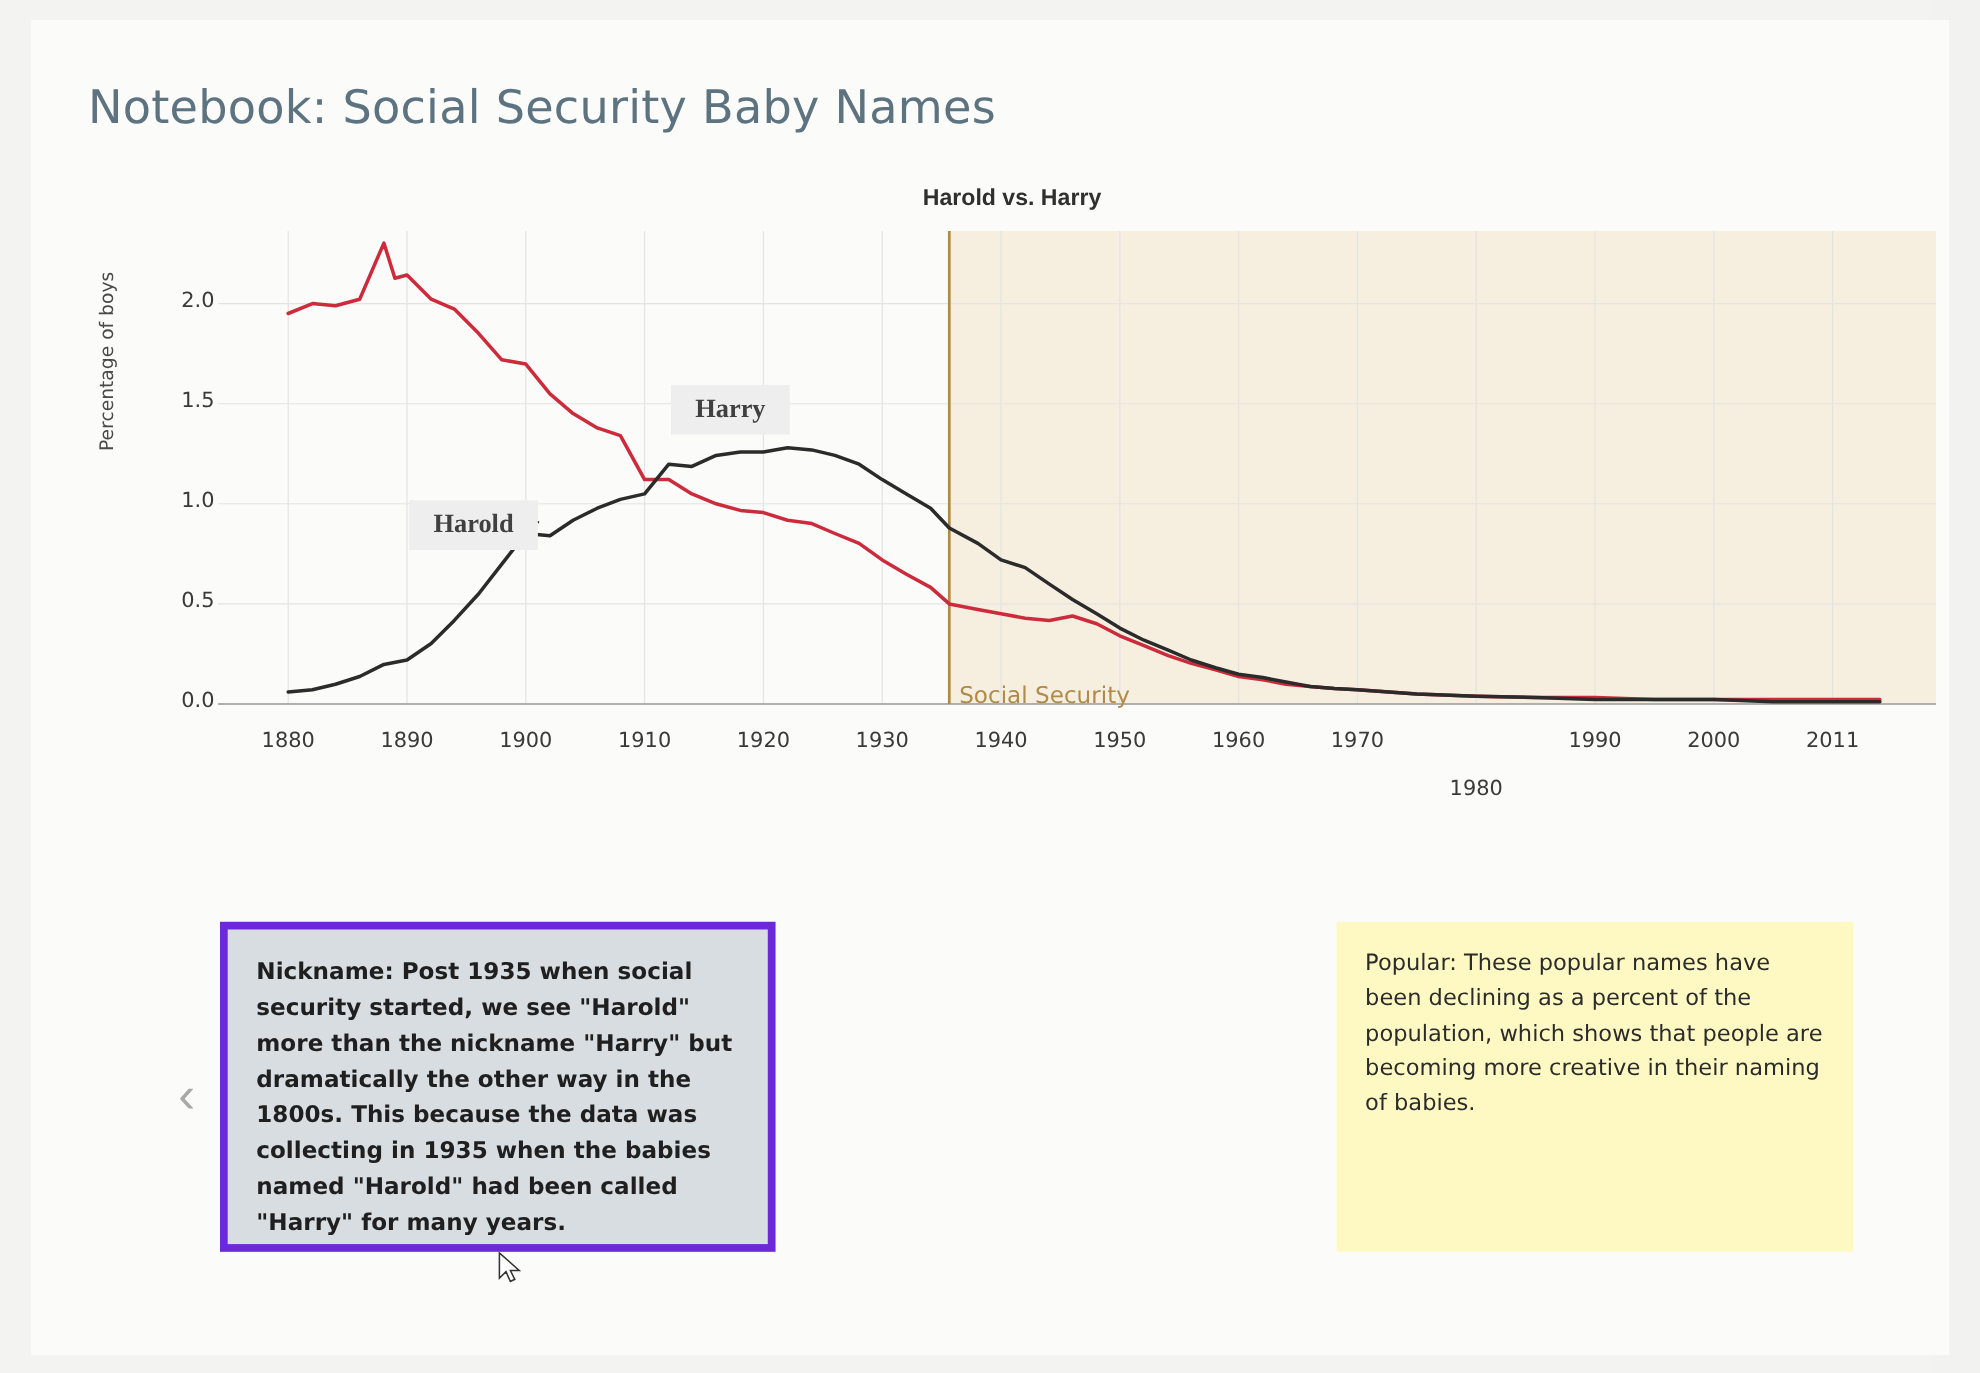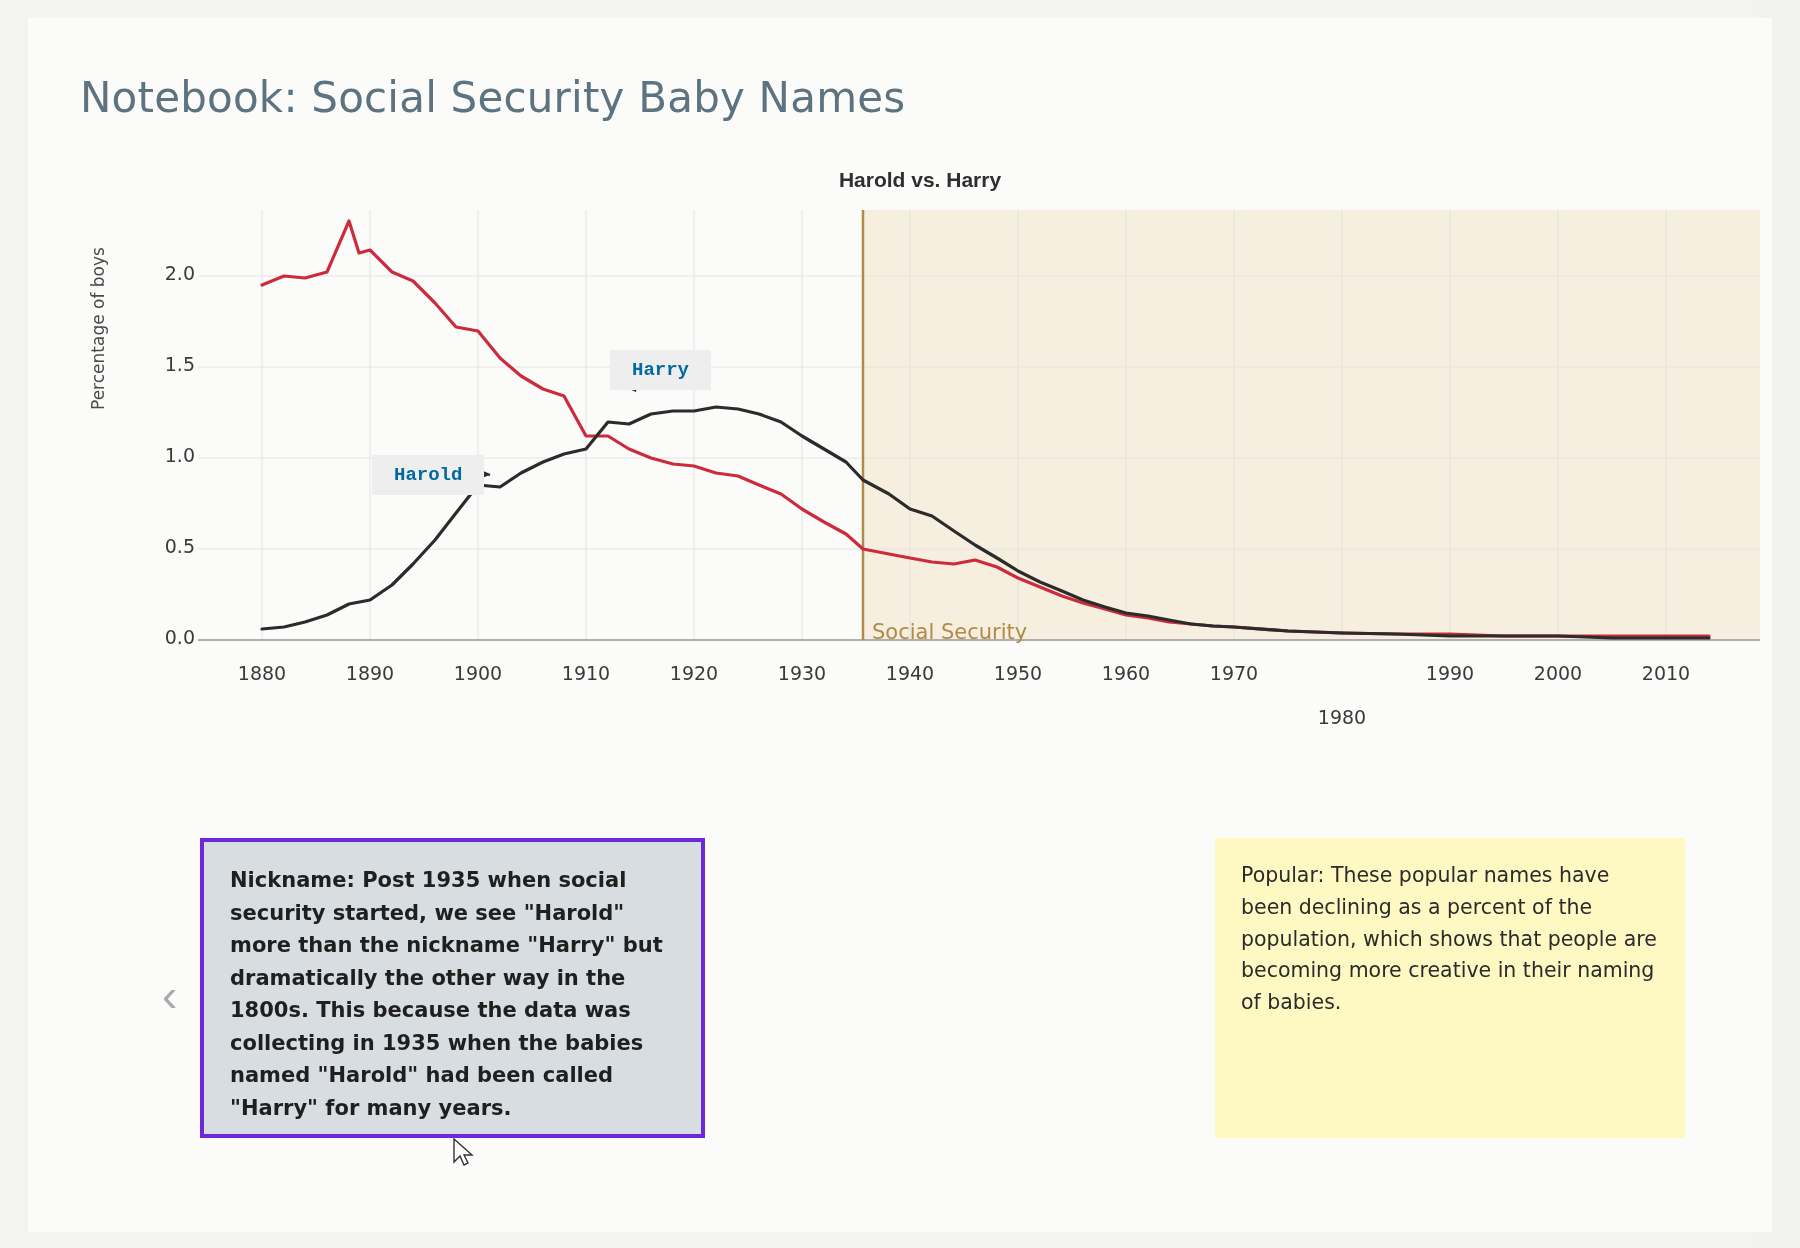--- a/index.html
+++ b/index.html
@@ -107,25 +107,25 @@
   svg.plot {
     position: absolute;
     left: 118px;
     top: 0;
     width: 1562px;
     height: 448px;
   }
   .annot-box {
     position: absolute;
     background: #eeeeee;
-    color: #0369a1;
+    color: #404040;
     font-weight: bold;
-    font-size: 19px;
+    font-size: 24px;
     padding: 9px 22px;
-    font-family: Liberation Mono, monospace;
+    font-family: Liberation Serif, serif;
   }
   .band-label {
     position: absolute;
     font-size: 21px;
     color: #b08a47;
     font-family: "DejaVu Sans", sans-serif;
   }
 
   
   .notes {
@@ -154,21 +154,21 @@
     font-size: 20.5px;
     line-height: 1.55;
     color: #1f1f1f;
     font-family: "DejaVu Sans", sans-serif;
   }
   .card.active {
     left: 120px;
     width: 505px;
     height: 300px;
     background: #d7dde0;
-    border: 4px solid #6d28d9;
+    border: 7px solid #6d28d9;
     font-weight: bold;
     font-size: 21px;
   }
   .card.c2 {
     left: 640px;
     width: 480px;
     height: 300px;
     background: #f0f0ee;
     color: #2b2b2b;
   }
@@ -264,21 +264,21 @@
           <div class="xtick" style="left:461px;">1910</div>
           <div class="xtick" style="left:569px;">1920</div>
           <div class="xtick" style="left:677px;">1930</div>
           <div class="xtick" style="left:785px;">1940</div>
           <div class="xtick" style="left:893px;">1950</div>
           <div class="xtick" style="left:1001px;">1960</div>
           <div class="xtick" style="left:1109px;">1970</div>
           <div class="xtick" style="left:1217px;margin-top:44px;">1980</div>
           <div class="xtick" style="left:1325px;">1990</div>
           <div class="xtick" style="left:1433px;">2000</div>
-          <div class="xtick" style="left:1541px;">2010</div>
+          <div class="xtick" style="left:1541px;">2011</div>
         </div>
       </div>
     </div>
 
     <div class="notes">
       <div class="arrow left">‹</div>
       <div class="arrow right">›</div>
 
       <div class="card active">Nickname: Post 1935 when social security started, we see "Harold" more than the nickname "Harry" but dramatically the other way in the 1800s. This because the data was collecting in 1935 when the babies named "Harold" had been called "Harry" for many years.</div>
       <div class="card c3">Popular: These popular names have been declining as a percent of the population, which shows that people are becoming more creative in their naming of babies.</div>

